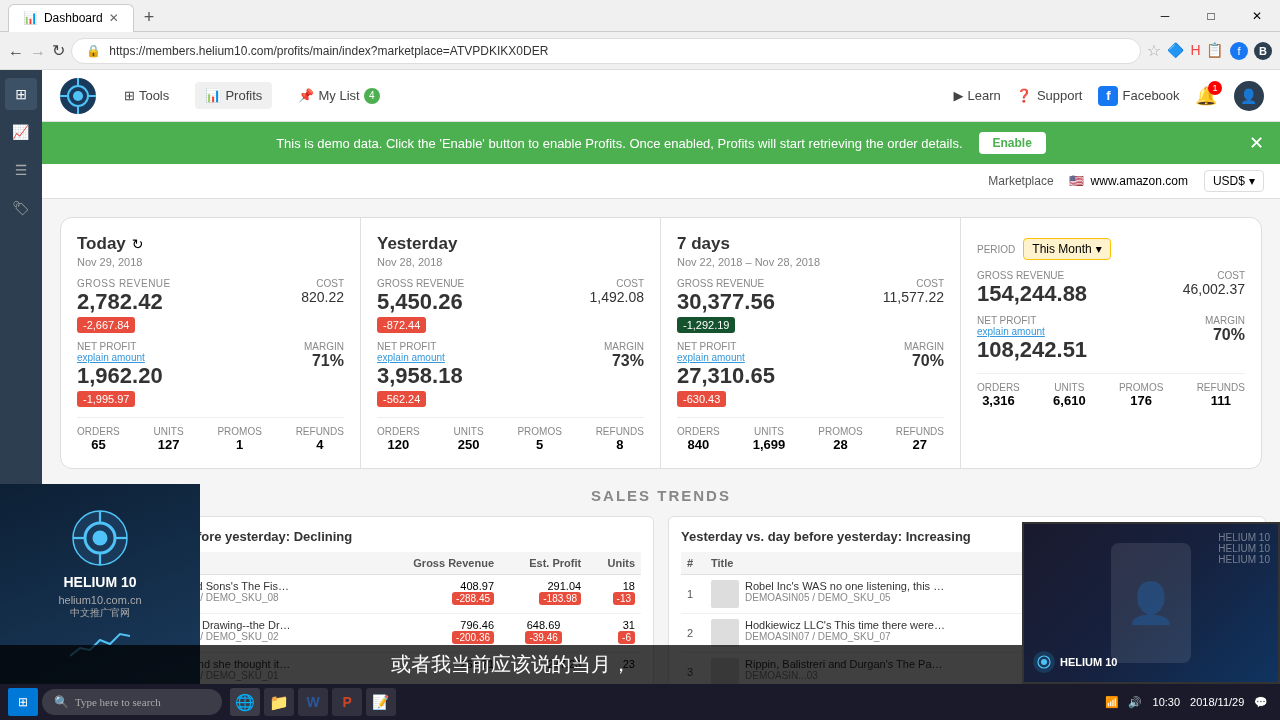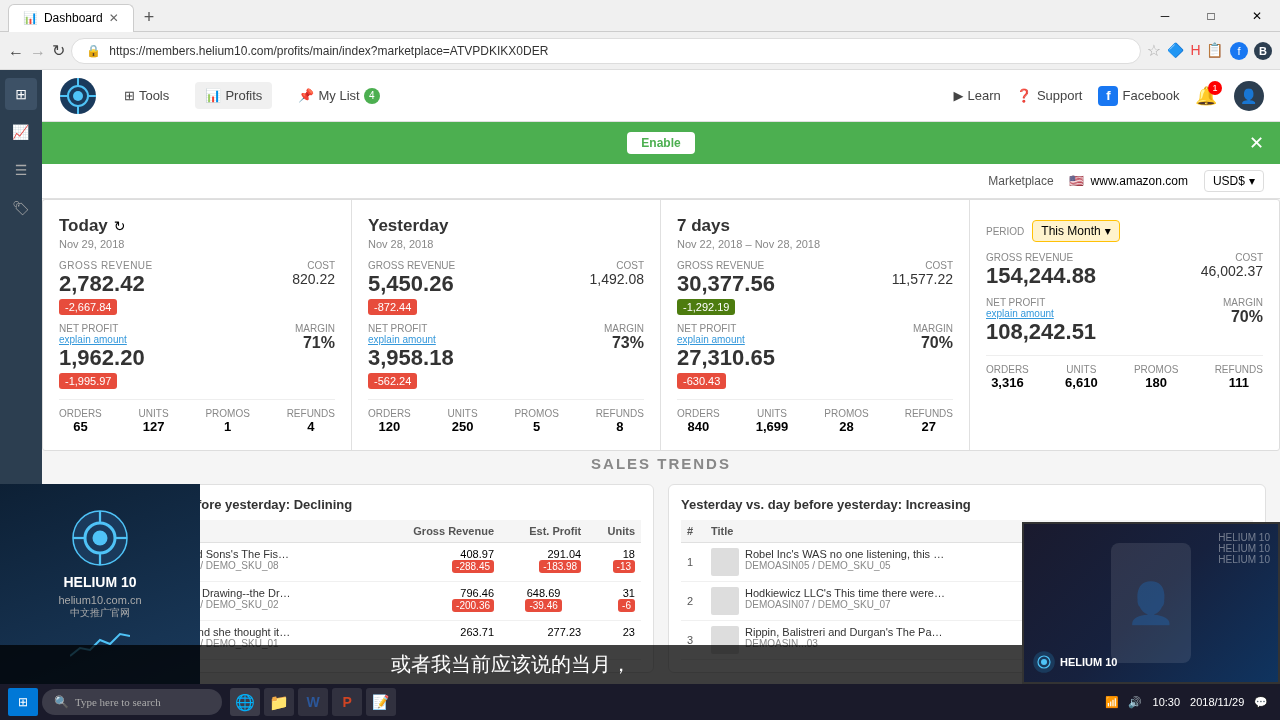--- a/index.html
+++ b/index.html
@@ -95,37 +95,38 @@
         </div>
         <div style="position:relative; cursor:pointer; font-size:18px;">
           🔔
           <span style="background:red; color:white; border-radius:50%; width:14px; height:14px; font-size:9px; display:inline-flex; align-items:center; justify-content:center; position:absolute; top:-4px; right:-4px;">1</span>
         </div>
         <div style="width:30px; height:30px; background:#2c3e50; border-radius:50%; cursor:pointer; display:flex; align-items:center; justify-content:center; color:white; font-size:14px;">👤</div>
       </div>
     </div>
 
     <div style="background:#4CAF50; color:white; text-align:center; padding:10px 16px; display:flex; align-items:center; justify-content:center; gap:16px; font-size:13px; position:relative;">
+      <span>This is demo data. Click the 'Enable' button to enable Profits. Once enabled, Profits will start retrieving the order details.</span>
       <button style="background:white; color:#4CAF50; border:none; padding:4px 14px; border-radius:4px; cursor:pointer; font-weight:bold; font-size:12px;">Enable</button>
       <button style="background:none; border:none; color:white; font-size:18px; cursor:pointer; position:absolute; right:16px;">✕</button>
     </div>
 
     <div style="display:flex; justify-content:flex-end; align-items:center; padding:6px 16px; gap:16px; background:white; border-bottom:1px solid #e0e0e0;">
       <span style="font-size:12px; color:#555;">Marketplace</span>
       <div style="display:flex; align-items:center; gap:6px; font-size:12px; cursor:pointer;">
         <span>🇺🇸</span>
         <span>www.amazon.com</span>
       </div>
       <div style="display:flex; align-items:center; gap:4px; font-size:12px; cursor:pointer; border:1px solid #ddd; padding:3px 8px; border-radius:4px;">
         <span>USD$</span>
         <span>▾</span>
       </div>
     </div>
 
-    <div style="display:grid; grid-template-columns:repeat(4,1fr); margin:0; background:white; border-radius:3px; overflow:hidden; border:1px solid #ddd;">
+    <div style="display:grid; grid-template-columns:repeat(4,1fr); margin:18px; background:white; border-radius:12px; overflow:hidden; border:1px solid #ddd;">
 
       <div style="padding:16px; border-right:1px solid #e0e0e0;">
         <div style="display:flex; align-items:center; gap:6px;">
           <span style="font-size:17px; font-weight:bold; color:#333;">Today</span>
           <span style="cursor:pointer; font-size:14px;">↻</span>
         </div>
         <div style="font-size:11px; color:#888; margin-top:2px;">Nov 29, 2018</div>
         <div style="display:flex; justify-content:space-between; align-items:flex-start; margin-top:10px;">
           <div>
             <div style="font-size:10px; color:#888; text-transform:uppercase; letter-spacing:0.5px;">GROSS REVENUE</div>
@@ -219,21 +220,21 @@
 
       <div style="padding:16px; border-right:1px solid #e0e0e0;">
         <div>
           <span style="font-size:17px; font-weight:bold; color:#333;">7 days</span>
         </div>
         <div style="font-size:11px; color:#888; margin-top:2px;">Nov 22, 2018 – Nov 28, 2018</div>
         <div style="display:flex; justify-content:space-between; align-items:flex-start; margin-top:10px;">
           <div>
             <div style="font-size:10px; color:#888; text-transform:uppercase;">GROSS REVENUE</div>
             <div style="font-size:22px; font-weight:bold; color:#333;">30,377.56</div>
-            <div style="background:#4d7c0f; color:white; border-radius:3px; padding:2px 6px; font-size:11px; display:inline-block; margin-top:2px;">-1,292.19</div>
+            <div style="background:#14532d; color:white; border-radius:3px; padding:2px 6px; font-size:11px; display:inline-block; margin-top:2px;">-1,292.19</div>
           </div>
           <div style="text-align:right;">
             <div style="font-size:10px; color:#888; text-transform:uppercase;">COST</div>
             <div style="font-size:14px; color:#333;">11,577.22</div>
           </div>
         </div>
         <div style="display:flex; justify-content:space-between; align-items:flex-start; margin-top:8px;">
           <div>
             <div style="font-size:10px; color:#888; text-transform:uppercase;">NET PROFIT</div>
             <div style="font-size:10px; color:#3498db; text-decoration:underline; cursor:pointer;">explain amount</div>
@@ -298,21 +299,21 @@
           <div style="text-align:center;">
               <div style="font-size:10px; color:#888; text-transform:uppercase;">ORDERS</div>
               <div style="font-size:13px; font-weight:bold;">3,316</div>
             </div>
           <div style="text-align:center;">
               <div style="font-size:10px; color:#888; text-transform:uppercase;">UNITS</div>
               <div style="font-size:13px; font-weight:bold;">6,610</div>
             </div>
           <div style="text-align:center;">
               <div style="font-size:10px; color:#888; text-transform:uppercase;">PROMOS</div>
-              <div style="font-size:13px; font-weight:bold;">180</div>
+              <div style="font-size:13px; font-weight:bold;">176</div>
             </div>
           <div style="text-align:center;">
               <div style="font-size:10px; color:#888; text-transform:uppercase;">REFUNDS</div>
               <div style="font-size:13px; font-weight:bold;">111</div>
             </div>
         </div>
       </div>
     </div>
 
     <div style="padding:0 14px 14px;">

